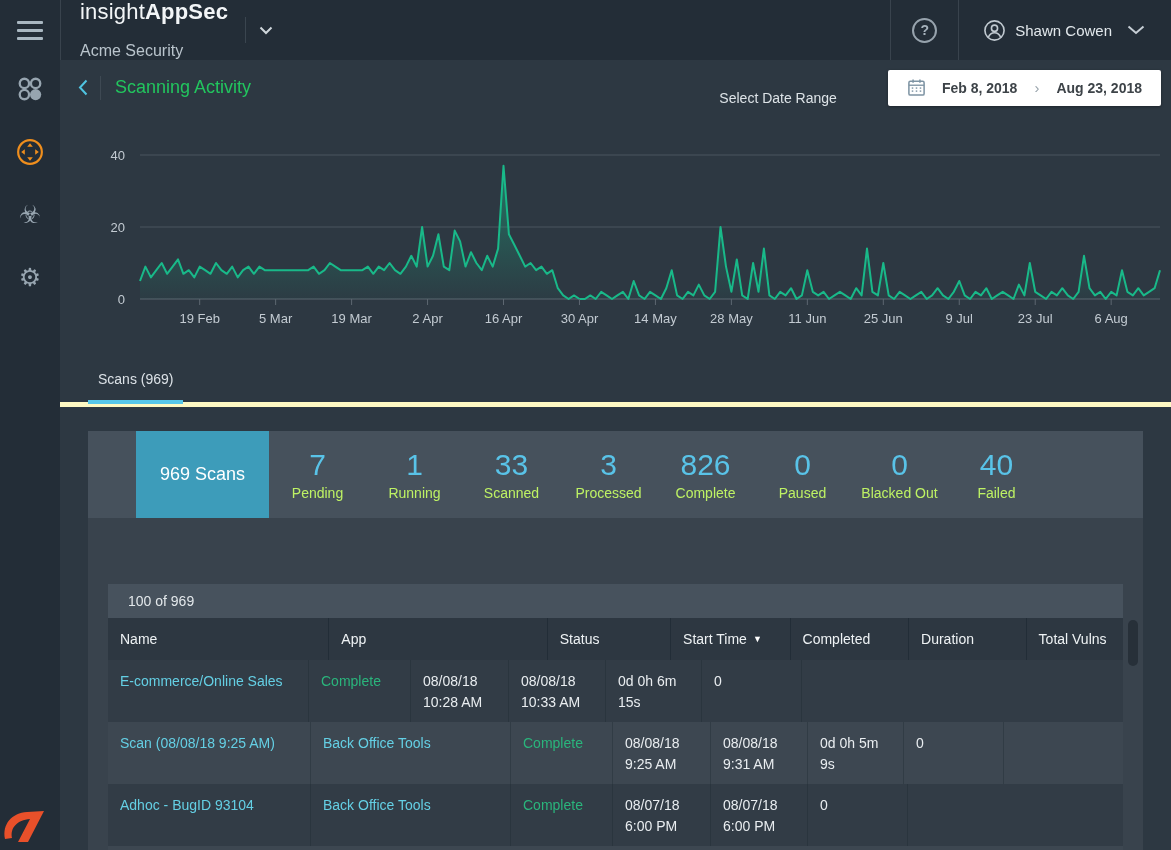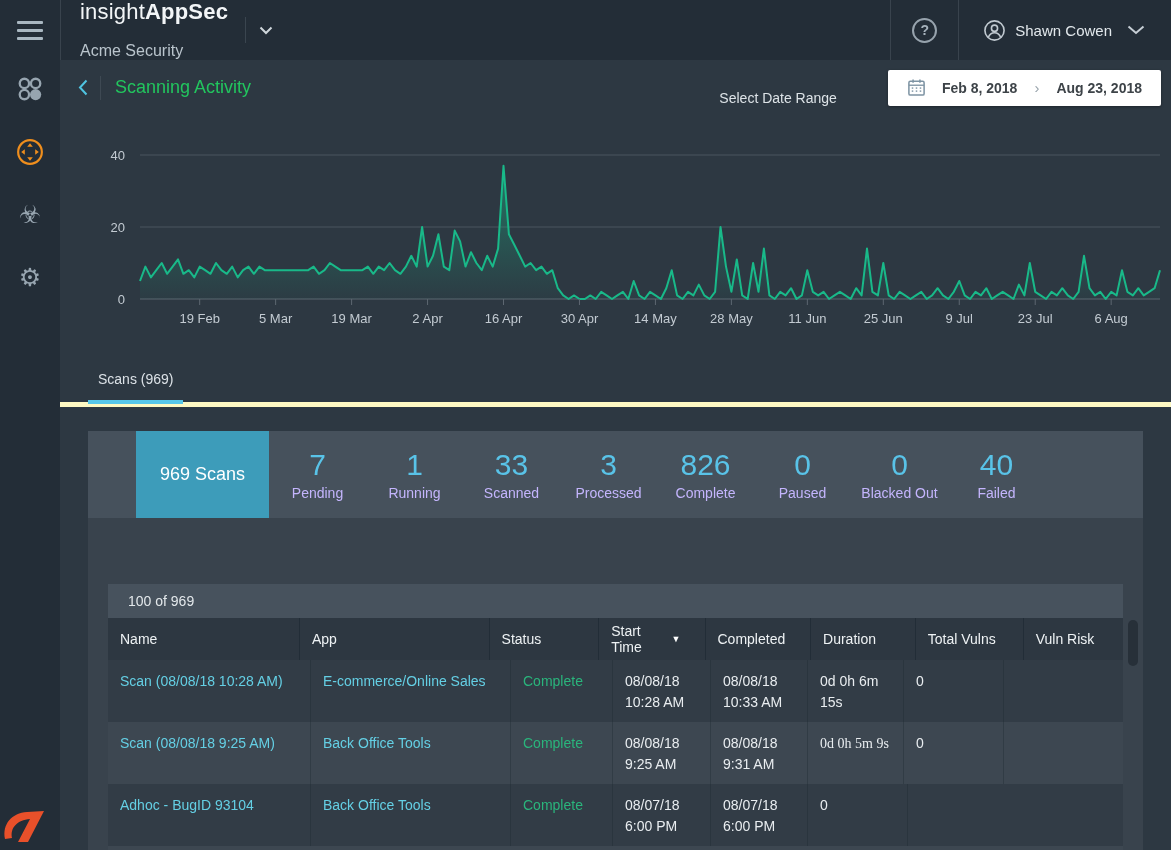--- a/index.html
+++ b/index.html
@@ -46,21 +46,21 @@
   #chart-svg text { fill:#c3cbd2; font-size:13px; font-family:"Liberation Sans",sans-serif; }
   
   .tabbar { margin-top:28px; height:47px; border-bottom:5px solid #fef9c3; padding-left:28px; display:flex; align-items:flex-end; }
   .tab { font-size:14px; color:#dbe1e6; padding:0 10px 13px; border-bottom:4px solid #57c7e9; margin-bottom:-2px; cursor:pointer; }
   
   .panel { margin:24px 28px 0 28px; width:1055px; background:#39434d; position:relative; padding-bottom:40px; }
   .stats { display:flex; height:87px; background:#46515c;padding-left:48px; }
   .stats-total { width:133px; background:#3d9cba; display:flex; align-items:center; justify-content:center; font-size:18px; color:#ffffff; cursor:pointer; }
   .stat { width:97px; display:flex; flex-direction:column; align-items:center; justify-content:center; cursor:pointer; }
   .stat-value { font-size:30px; color:#59c3e8; line-height:34px; }
-  .stat-label { font-size:14px; color:#c4b5fd; margin-top:3px; }
+  .stat-label { font-size:14px; color:#bef264; margin-top:3px; }
   .panel-body { padding:66px 20px 0 20px; }
   .table-toolbar { width:1015px; height:34px; background:#47525d; display:flex; align-items:center; padding-left:20px; font-size:14px; color:#e3e8eb; }
   .thead { display:flex; height:42px; background:#2d3741;gap:24px; }
   .th { display:flex; align-items:center; gap:6px; padding-left:12px; font-size:14px; color:#eef2f4; cursor:pointer; }
   .th + .th { border-left:1px solid #222d37; }
   .th .sort { font-size:9px; color:#ffffff; }
   .tr { display:flex; min-height:62px; }
   .tr.odd  { background:#323c46; }
   .tr.even { background:#3d4751; }
   .tr.stub { height:40px; min-height:40px; }
@@ -296,46 +296,42 @@
             </div>
             <div class="th" style="width: 97px;">
               <span>Completed</span>
             </div>
             <div class="th" style="width: 96px;">
               <span>Duration</span>
             </div>
             <div class="th" style="width: 100px;">
               <span>Total Vulns</span>
             </div>
-            <div class="th" style="width: 120px;">
-              <span>Vuln Risk</span>
-            </div>
           </div>
         <div id="tbody">
             <div class="tr odd">
-              <div class="td link" style="width: 202px;">Scan (08/08/18 10:28 AM)</div>
               <div class="td link" style="width: 200px;">E-commerce/Online Sales</div>
               <div class="td status" style="width: 102px;">Complete</div>
               <div class="td" style="width: 98px;">08/08/18
 10:28 AM</div>
               <div class="td" style="width: 97px;">08/08/18
 10:33 AM</div>
               <div class="td" style="width: 96px;">0d 0h 6m 15s</div>
               <div class="td" style="width: 100px;">0</div>
               <div class="td" style="width: 120px;"></div>
             </div>
             <div class="tr even">
               <div class="td link" style="width: 202px;">Scan (08/08/18 9:25 AM)</div>
               <div class="td link" style="width: 200px;">Back Office Tools</div>
               <div class="td status" style="width: 102px;">Complete</div>
               <div class="td" style="width: 98px;">08/08/18
 9:25 AM</div>
               <div class="td" style="width: 97px;">08/08/18
 9:31 AM</div>
-              <div class="td" style="width: 96px; font-family: Liberation Serif, serif;">0d 0h 5m 9s</div>
+              <div class="td" style="width: 96px;">0d 0h 5m 9s</div>
               <div class="td" style="width: 100px;">0</div>
               <div class="td" style="width: 120px;"></div>
             </div>
             <div class="tr odd">
               <div class="td link" style="width: 202px;">Adhoc - BugID 93104</div>
               <div class="td link" style="width: 200px;">Back Office Tools</div>
               <div class="td status" style="width: 102px;">Complete</div>
               <div class="td" style="width: 98px;">08/07/18
 6:00 PM</div>
               <div class="td" style="width: 97px;">08/07/18

